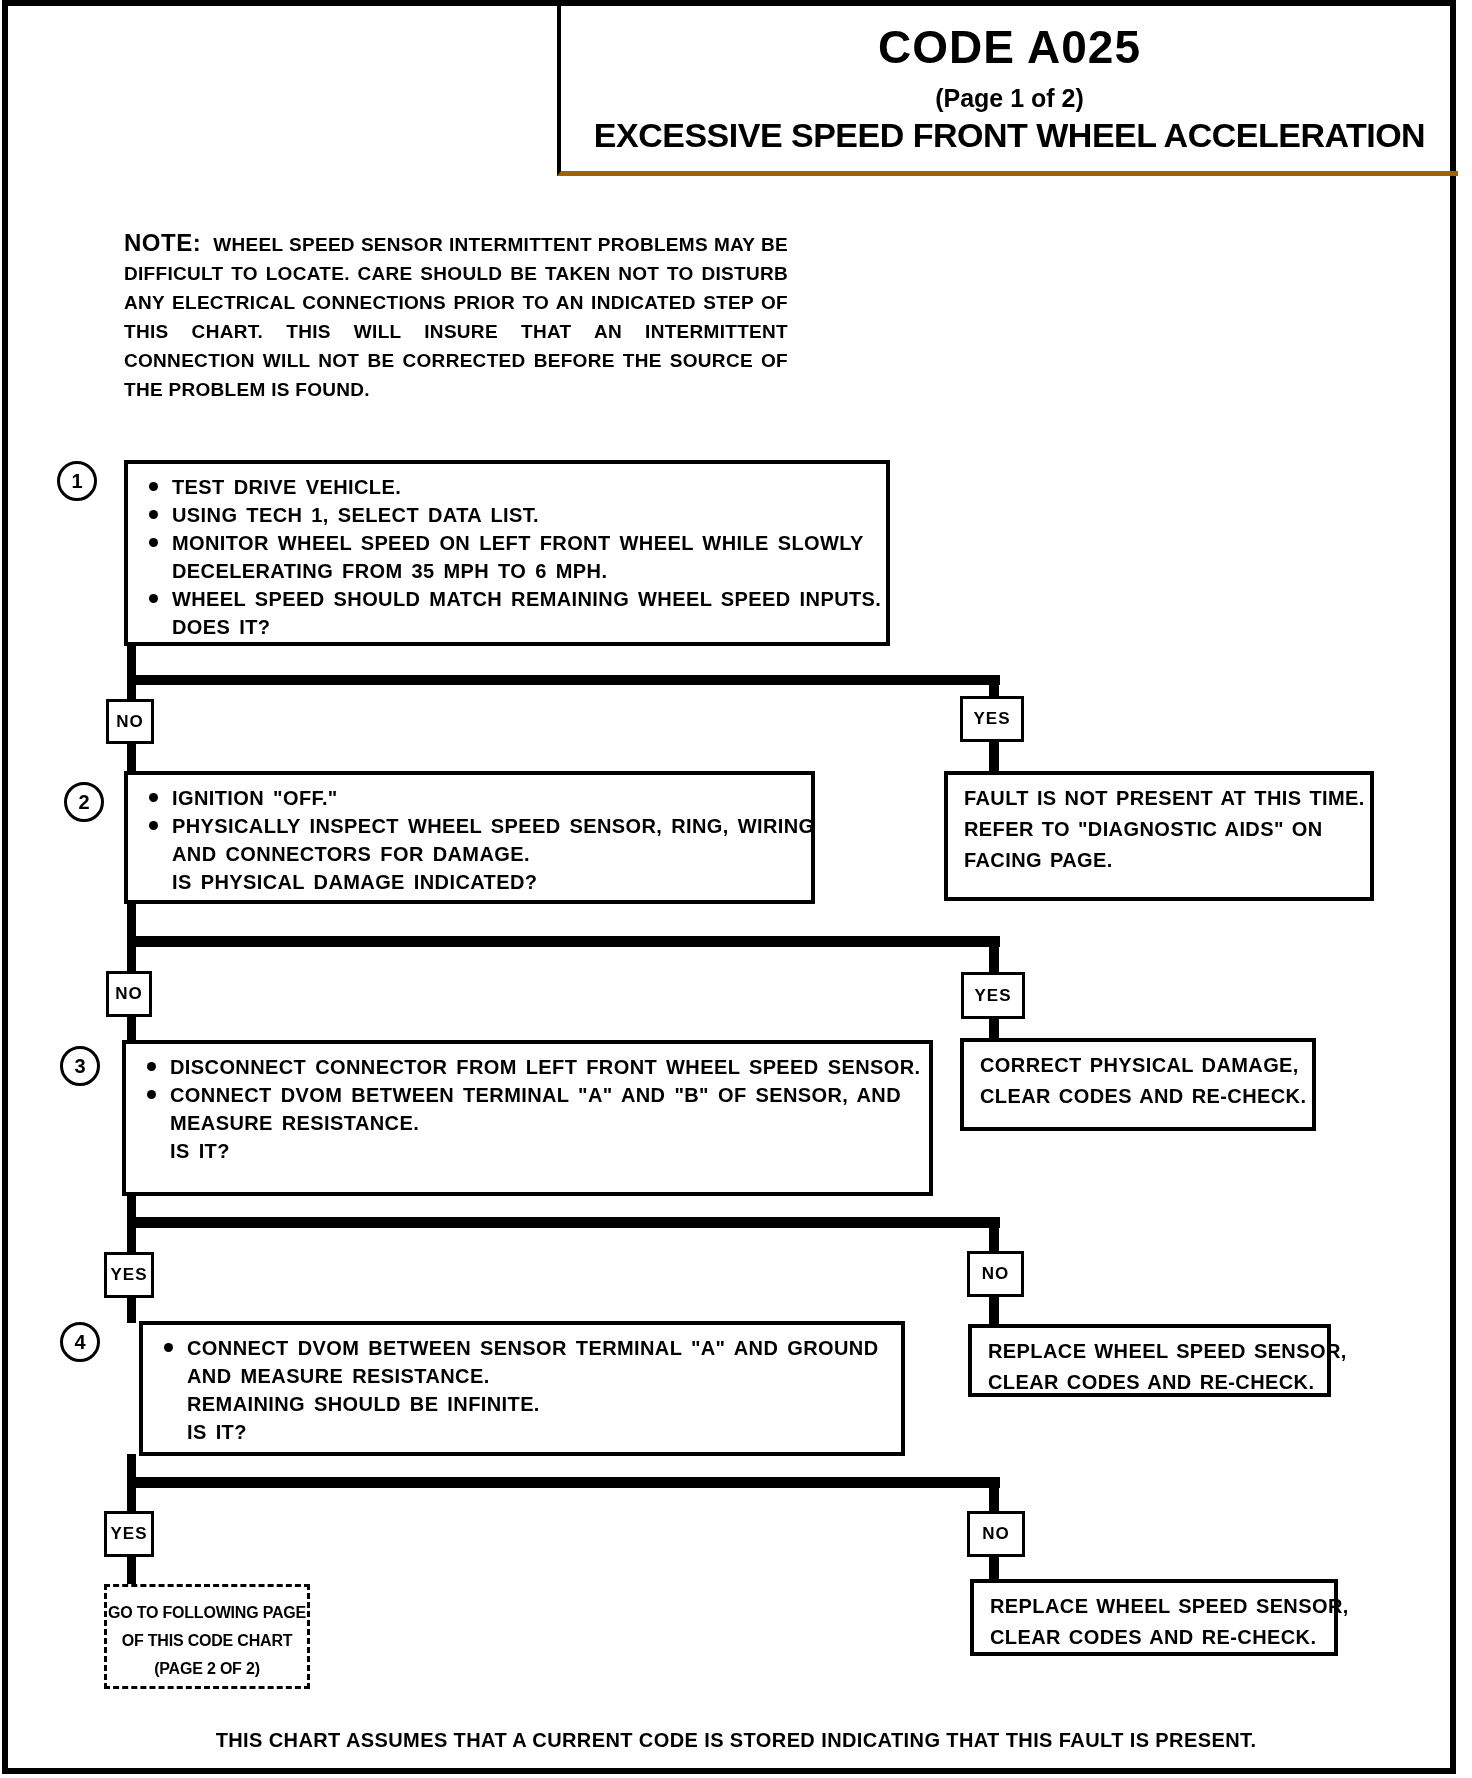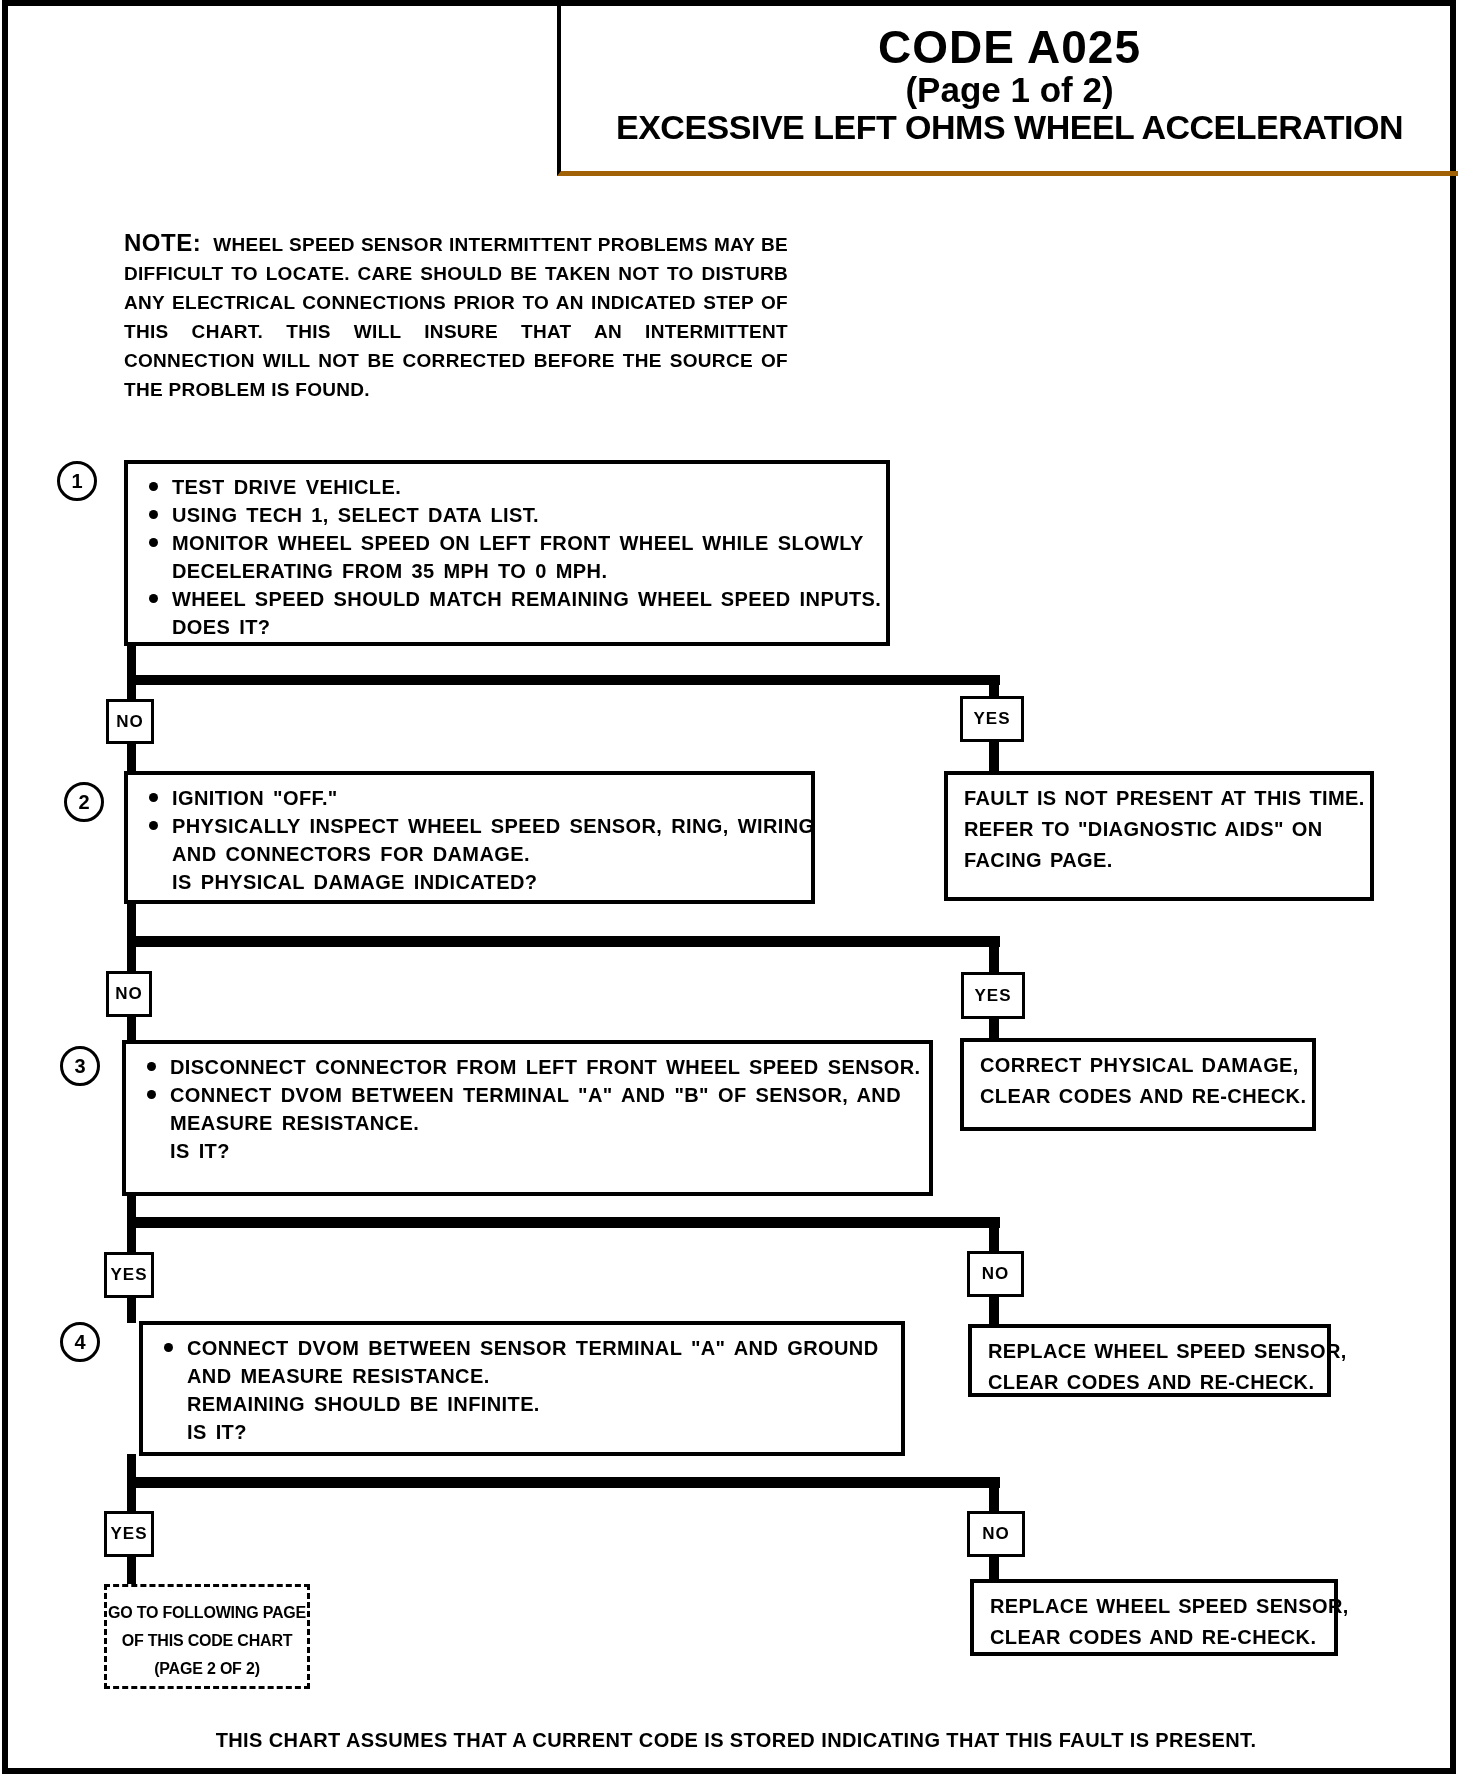--- a/index.html
+++ b/index.html
@@ -7,21 +7,21 @@
     position:relative;width:1472px;height:1778px;background:#fff;
     font-family:"Liberation Sans",sans-serif;font-weight:700;color:#000;
     overflow:hidden;
   }
   .frame{position:absolute;left:2px;top:0;width:1454px;height:1774px;
     border:6px solid #000;box-sizing:border-box;}
   .titlebox{position:absolute;left:557px;top:3px;width:901px;height:173px;
     box-sizing:border-box;border-left:4px solid #000;border-bottom:5px solid #a16207;
     text-align:center;padding-top:18px;}
   .t1{font-size:46px;line-height:52px;letter-spacing:1px;}
-  .t2{font-size:35px;line-height:34px;}
+  .t2{font-size:25px;line-height:34px;margin-top:8px;}
   .t3{font-size:34px;line-height:40px;letter-spacing:-0.5px;}
   .note{position:absolute;left:124px;top:228px;width:664px;margin:0;
     font-size:19px;line-height:29px;text-align:justify;letter-spacing:0.3px;}
   .note .nlabel{font-size:24px;letter-spacing:0.5px;}
   .circle{position:absolute;width:40px;height:40px;border:3px solid #000;
     border-radius:50%;box-sizing:border-box;display:flex;align-items:center;
     justify-content:center;font-size:20px;background:#fff;}
   .stepbox{position:absolute;box-sizing:border-box;border:4px solid #000;
     background:#fff;padding-top:9px;margin-left:20px;}
   .ln{position:relative;padding-left:44px;font-size:20px;line-height:28px;
@@ -44,34 +44,34 @@
 </style>
 </head>
 <body>
 
 <div class="canvas">
   <div class="frame"></div>
 
   <div class="titlebox">
     <div class="t1">CODE A025</div>
     <div class="t2">(Page 1 of 2)</div>
-    <div class="t3">EXCESSIVE LEFT OHMS WHEEL ACCELERATION</div>
+    <div class="t3">EXCESSIVE SPEED FRONT WHEEL ACCELERATION</div>
   </div>
 
   <p class="note"><span class="nlabel">NOTE:</span>&nbsp;
     <span>WHEEL SPEED SENSOR INTERMITTENT PROBLEMS MAY BE DIFFICULT TO LOCATE. CARE SHOULD BE TAKEN NOT TO DISTURB ANY ELECTRICAL CONNECTIONS PRIOR TO AN INDICATED STEP OF THIS CHART. THIS WILL INSURE THAT AN INTERMITTENT CONNECTION WILL NOT BE CORRECTED BEFORE THE SOURCE OF THE PROBLEM IS FOUND.</span></p>
 
   <div class="circle" style="left:57px;top:461px;">
     <span>1</span>
     </div>
   <div class="stepbox" style="left:104px;top:460px;width:766px;height:186px;">
     <div class="ln bl">TEST DRIVE VEHICLE.</div>
     <div class="ln bl">USING TECH 1, SELECT DATA LIST.</div>
     <div class="ln bl">MONITOR WHEEL SPEED ON LEFT FRONT WHEEL WHILE SLOWLY</div>
-    <div class="ln">DECELERATING FROM 35 MPH TO 0 MPH.</div>
+    <div class="ln">DECELERATING FROM 35 MPH TO 6 MPH.</div>
     <div class="ln bl">WHEEL SPEED SHOULD MATCH REMAINING WHEEL SPEED INPUTS.</div>
     <div class="ln">DOES IT?</div>
   </div>
 
   <div class="vln" style="left:127px;top:644px;width:9px;height:34px;"></div>
   <div class="hln" style="left:127px;top:675px;width:873px;height:10px;"></div>
   <div class="vln" style="left:127px;top:683px;width:9px;height:18px;"></div>
   <div class="vln" style="left:989px;top:683px;width:10px;height:15px;"></div>
   <div class="dbox" style="left:106px;top:699px;width:48px;height:45px;">NO</div>
   <div class="dbox" style="left:960px;top:696px;width:64px;height:46px;">YES</div>

